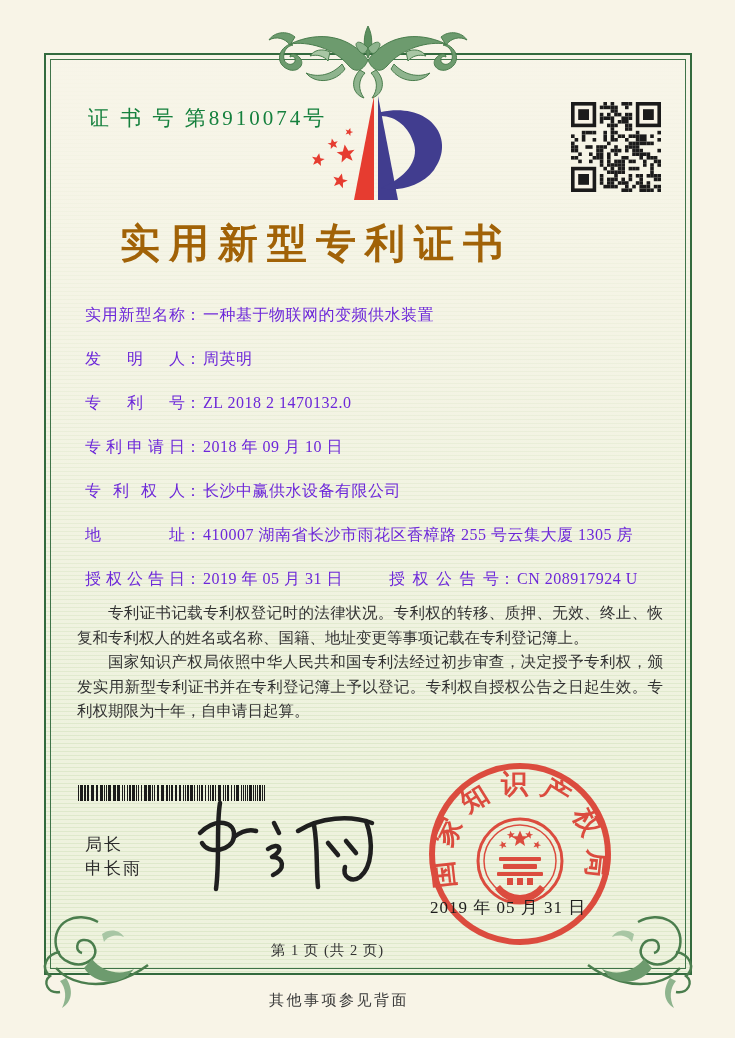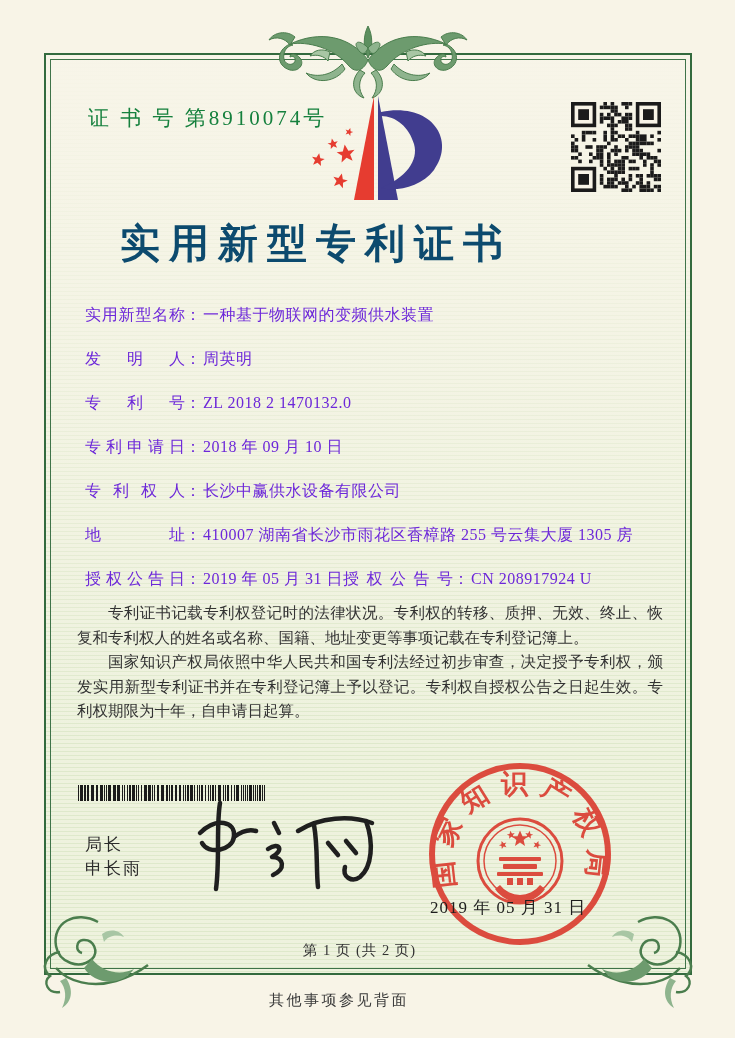--- a/index.html
+++ b/index.html
@@ -19,44 +19,44 @@
   .frame-inner{position:absolute;left:4px;top:4px;right:4px;bottom:4px;border:1px solid #3f7349;}
   .deco{position:absolute;z-index:3;pointer-events:none;}
   
   .cert-no{position:absolute;left:88px;top:104px;font-size:21px;letter-spacing:3px;color:#15803d;z-index:4;}
   
   .logo{position:absolute;left:288px;top:90px;width:176px;height:118px;z-index:4;}
   .qr{position:absolute;left:571px;top:102px;width:90px;height:90px;z-index:4;}
   
   .title{
     position:absolute;left:0;top:216px;width:632px;text-align:center;
-    font-size:40px;font-weight:bold;letter-spacing:9px;color:#0c4a6e;z-index:4;
+    font-size:40px;font-weight:bold;letter-spacing:9px;color:#a16207;z-index:4;
   }
   
   .fields{position:absolute;left:85px;top:305px;width:570px;z-index:4;}
   .frow{height:44px;font-size:16px;color:#6d28d9;white-space:nowrap;}
   .flabel{display:inline-block;width:100px;text-align:justify;text-align-last:justify;vertical-align:top;}
   .flabel2{display:inline-block;width:110px;text-align:justify;text-align-last:justify;vertical-align:top;}
   .colon{display:inline-block;margin-right:2px;}
   .fvalue{letter-spacing:0.5px;}
-  .grant-no{}
+  .grant-no{margin-left:46px;}
   
   .paras{position:absolute;left:77px;top:601px;width:586px;z-index:4;}
   .paras p{margin:0;font-size:15.5px;line-height:24.5px;text-align:justify;text-indent:2em;color:#333;}
   
   .barcode{position:absolute;left:78px;top:785px;width:190px;height:16px;z-index:4;}
   
   .director{position:absolute;left:85px;top:833px;font-size:17px;color:#2c2c2c;z-index:4;}
   .director div{margin-bottom:1px;letter-spacing:2px;}
   .signature{position:absolute;left:190px;top:793px;width:195px;height:102px;z-index:5;}
   
   .seal{position:absolute;left:423px;top:757px;width:194px;height:194px;z-index:4;opacity:0.92;}
   .seal-date{position:absolute;left:430px;top:896px;font-size:17px;color:#1d1d1d;letter-spacing:1px;z-index:6;}
   
-  .page-footer{position:absolute;left:0;top:941px;width:655px;text-align:center;font-size:14.5px;color:#333;z-index:4;letter-spacing:1px;padding-left:32px;}
+  .page-footer{position:absolute;left:0;top:941px;width:655px;text-align:center;font-size:14.5px;color:#333;z-index:4;letter-spacing:1px;}
   .back-note{position:absolute;left:269px;top:991px;font-size:15px;color:#3a3a3a;letter-spacing:2.5px;z-index:4;}
 </style>
 </head>
 <body>
 
 <div class="page">
 
   <div class="frame">
     <div class="frame-inner"></div>
   </div>

